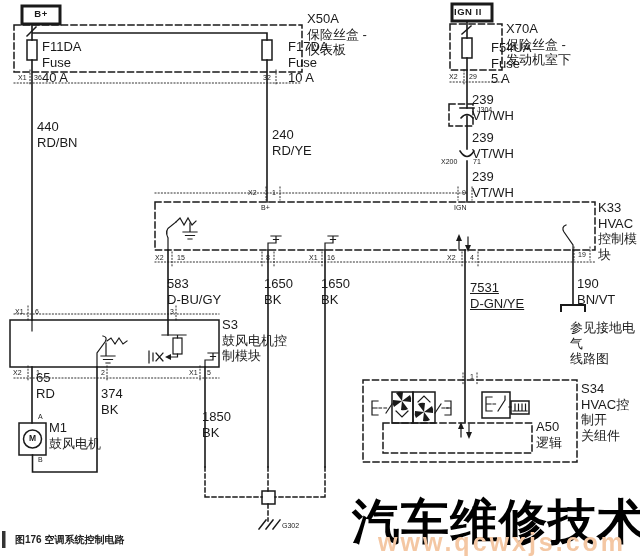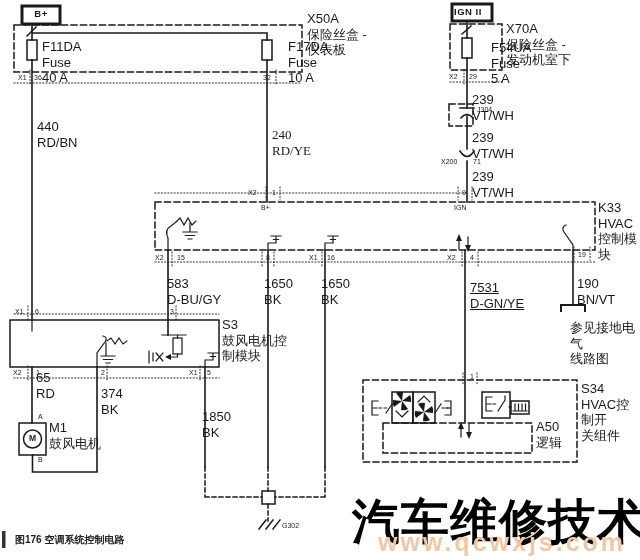--- a/index.html
+++ b/index.html
@@ -135,21 +135,21 @@
 Fuse
 10 A</div>
       <div class="lbl" style="left: 307px; top: 11px;">X50A
 保险丝盒 -
 仪表板</div>
       <div class="lbl pin" style="left: 18px; top: 74px;">X1</div>
       <div class="lbl pin" style="left: 34px; top: 74px;">36</div>
       <div class="lbl pin" style="left: 263px; top: 74px;">32</div>
       <div class="lbl" style="left: 37px; top: 119px;">440
 RD/BN</div>
-      <div class="lbl" style="left: 272px; top: 127px; font-family: Liberation Serif, serif;">240
+      <div class="lbl" style="left: 272px; top: 127px;">240
 RD/YE</div>
       <div class="lbl" style="left: 506px; top: 21px;">X70A
 保险丝盒 -
 发动机室下</div>
       <div class="lbl" style="left: 476px; top: 40px; margin-left: 15px;">F54UA
 Fuse
 5 A</div>
       <div class="lbl pin" style="left: 449px; top: 73px;">X2</div>
       <div class="lbl pin" style="left: 469px; top: 73px;">29</div>
       <div class="lbl" style="left: 472px; top: 92px;">239

